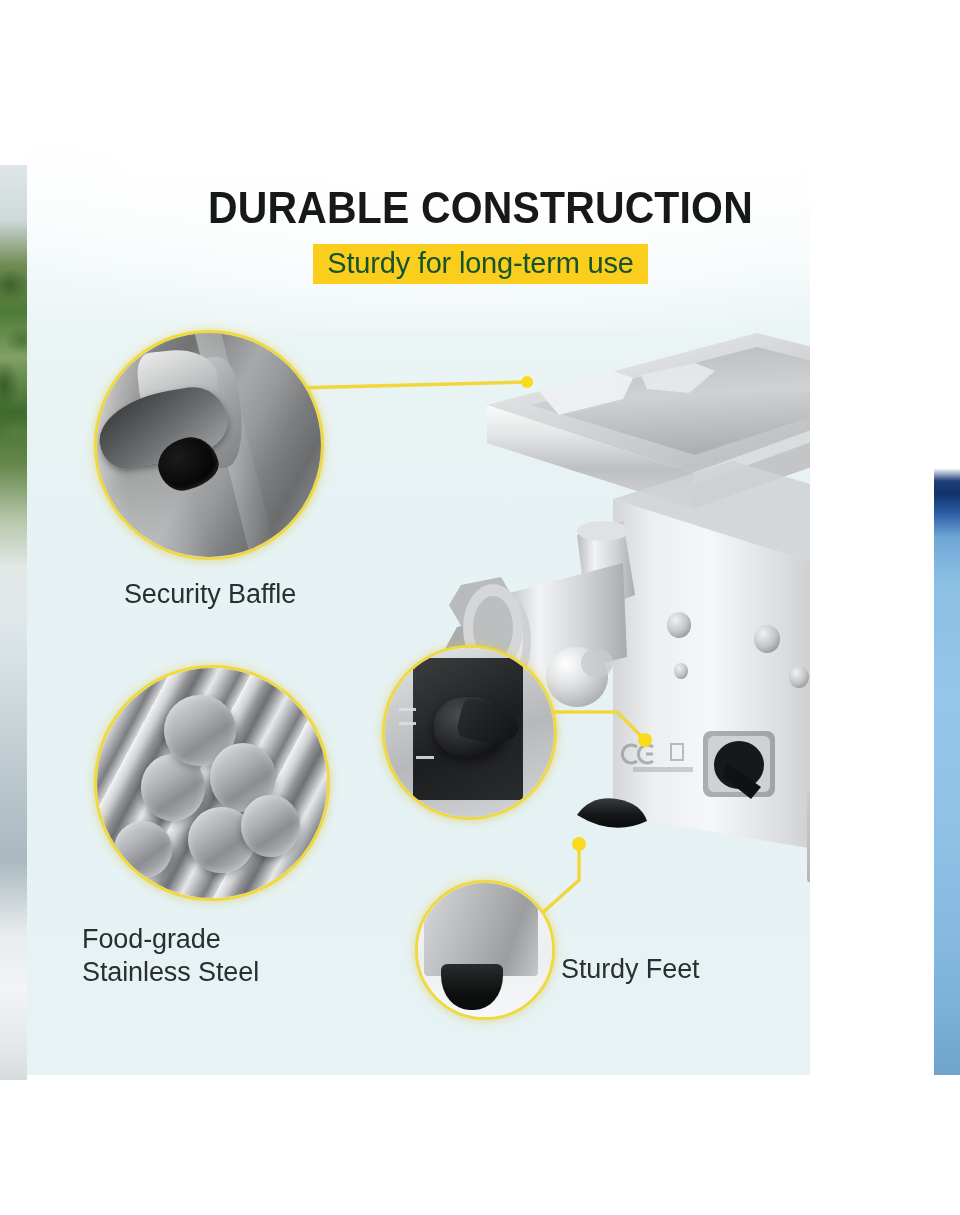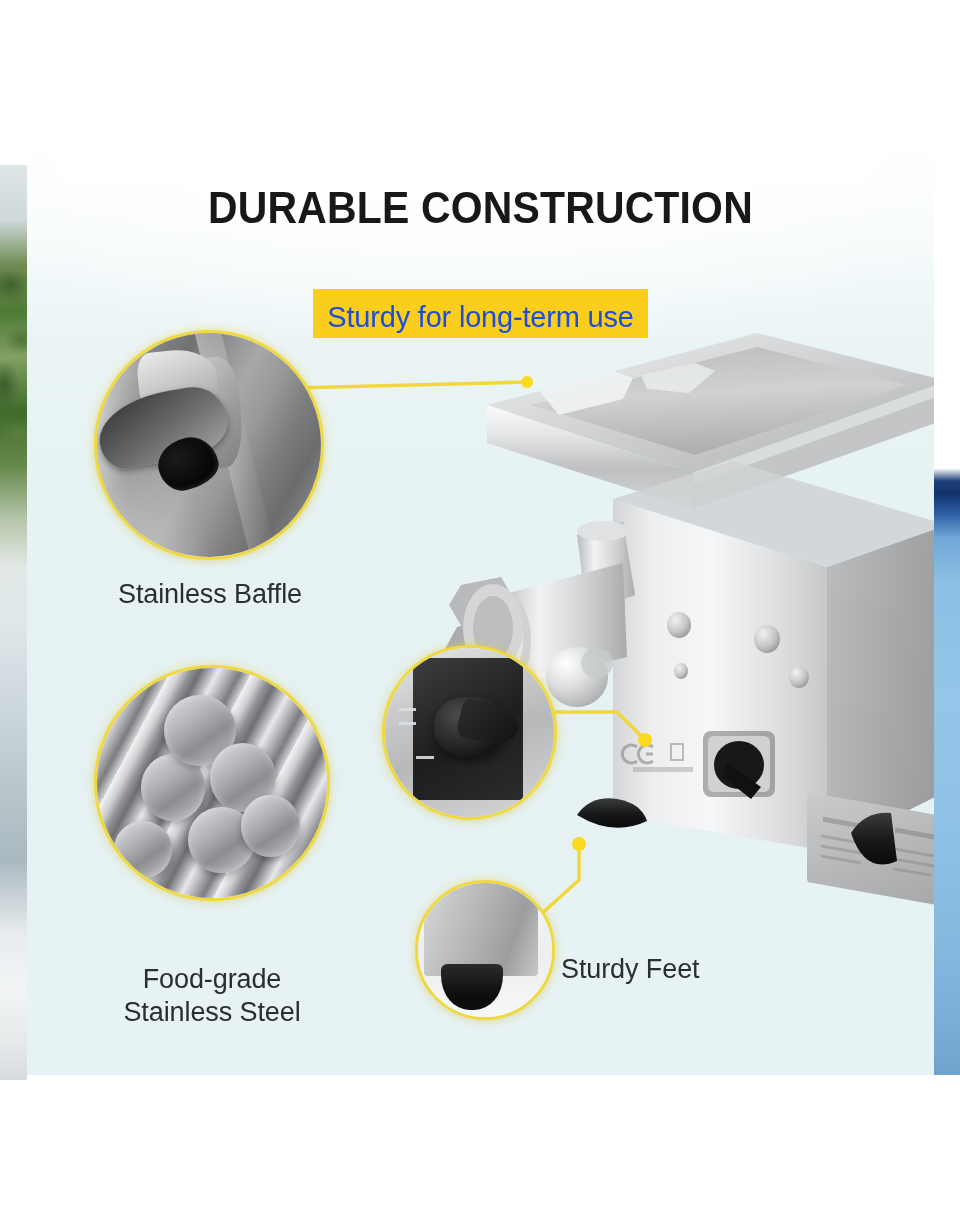--- a/index.html
+++ b/index.html
@@ -74,21 +74,21 @@
         #8fc2e6 60%,
         #85b9e0 78%,
         #7bb0d9 90%,
         #6fa3cc 100%);
   }
 
   
   .panel {
     position: absolute;
     left: 27px; top: 0;
-    width: 907px; height: 1075px;
+    width: 783px; height: 1075px;
     background:
       linear-gradient(to bottom,
         #ffffff 0%,
         #ffffff 13%,
         #fbfdfd 18%,
         #f3f9fa 24%,
         #eaf4f5 32%,
         #e6f2f3 45%,
         #e5f1f3 70%,
         #e6f2f3 88%,
@@ -124,28 +124,27 @@
   .subhead-wrap {
     position: absolute;
     left: 0; top: 244px;
     width: 907px;
     text-align: center;
     z-index: 6;
   }
   .subhead {
     display: inline-block;
     background: #fbcd1c;
-    color: #1d4ed8;
+    color: #14532d;
     font-size: 29px;
     font-weight: 400;
     letter-spacing: -0.2px;
-    padding: 13px 14px 6px 14px;
+    padding: 4px 14px 6px 14px;
     line-height: 30px;
     white-space: nowrap;
-    margin-top: 45px;
   }
 
   
   .grinder {
     position: absolute;
     left: 400px; top: 295px;
     width: 530px; height: 650px;
     z-index: 2;
   }
 
@@ -295,21 +294,21 @@
     position: absolute;
     color: #2b2e31;
     font-size: 27px;
     font-weight: 400;
     line-height: 33px;
     letter-spacing: -0.1px;
     white-space: pre-line;
     z-index: 6;
   }
   .l-baffle { left: 63px;  top: 578px; width: 240px; text-align: center; }
-  .l-steel  { left: 55px;  top: 963px; width: 260px; text-align: center; }
+  .l-steel  { left: 55px;  top: 923px; width: 260px; text-align: left; }
   .l-knob   { left: 320px; top: 776px; width: 245px; text-align: center; }
   .l-feet   { left: 534px; top: 953px; width: 220px; text-align: left; }
 
   
   .leaders {
     position: absolute;
     left: 0; top: 0;
     width: 907px; height: 1075px;
     z-index: 4;
     pointer-events: none;
@@ -472,21 +471,21 @@
 
     <div class="callout-circle c-baffle">
       <div class="photo">
         <div class="slash"></div>
         <div class="ridge"></div>
         <div class="flap"></div>
         <div class="blade"></div>
         <div class="hole"></div>
       </div>
     </div>
-    <div class="label l-baffle">Stainless Baffle</div>
+    <div class="label l-baffle">Security Baffle</div>
 
     <div class="callout-circle c-steel">
       <div class="photo">
         <div class="rod r6"></div>
         <div class="rod r2"></div>
         <div class="rod r1"></div>
         <div class="rod r3"></div>
         <div class="rod r4"></div>
         <div class="rod r5"></div>
       </div>

